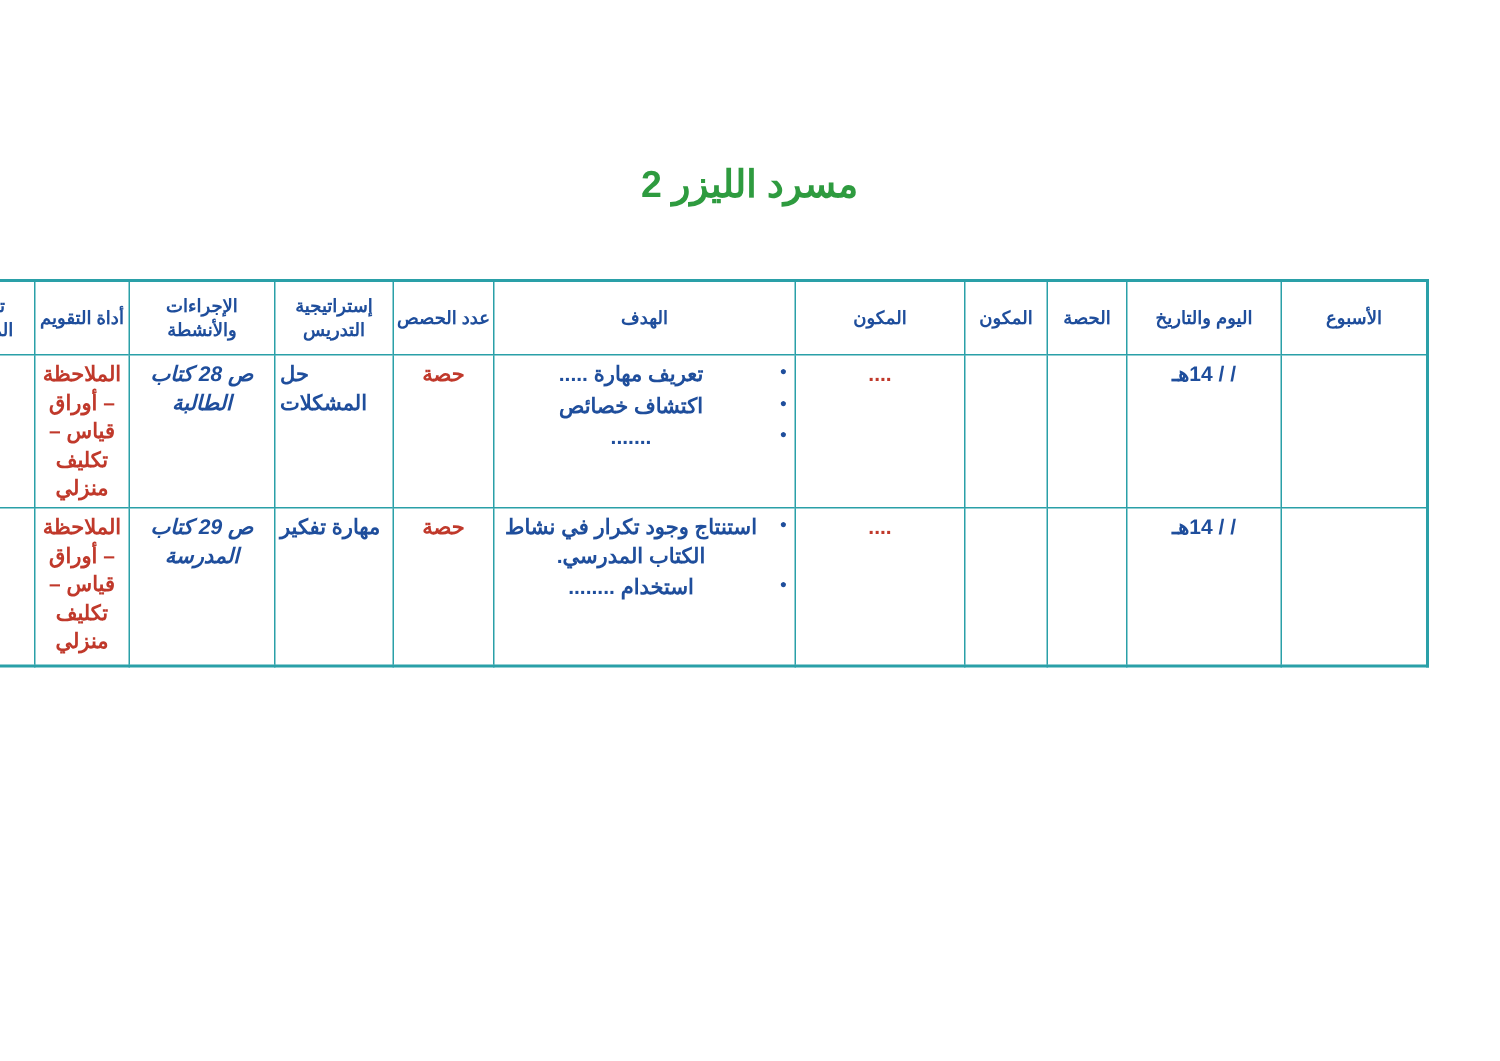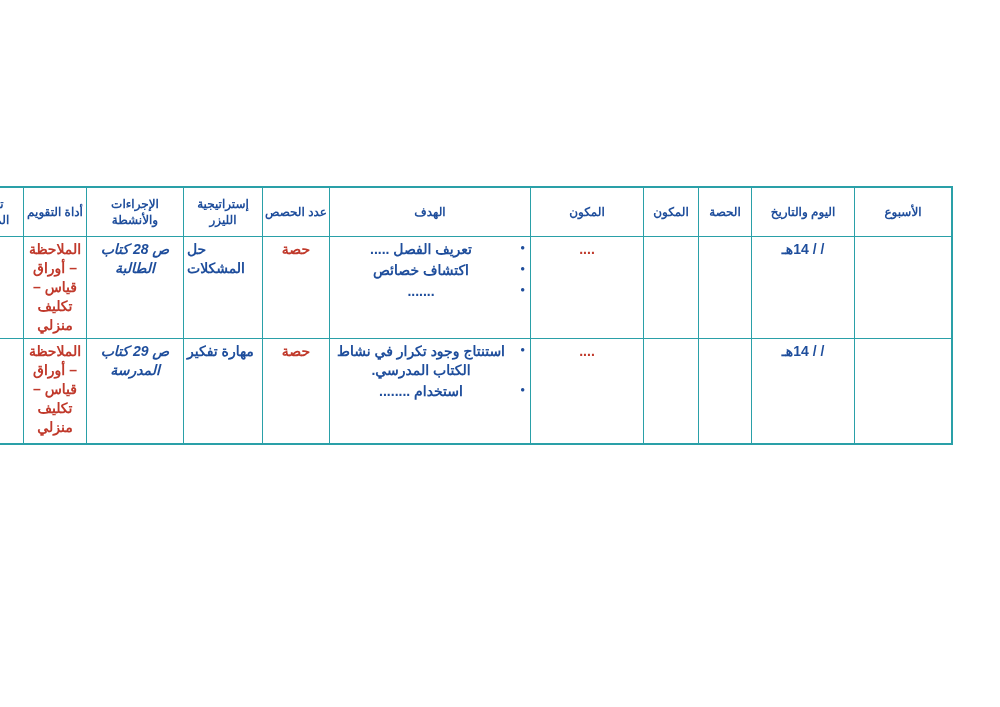--- a/index.html
+++ b/index.html
@@ -153,48 +153,49 @@
     line-height: 1.5;
   }
   td.row-tall { height: 95px; }
   td.row-tall2 { height: 98px; }
 </style>
 </head>
 <body>
 
 <div class="page">
 
+  <div class="doc-title">مسرد الليزر 2</div>
 
   <div class="table-wrap">
     <table class="plan">
       <thead>
         <tr>
           <th class="c-week">الأسبوع</th>
           <th class="c-date">اليوم والتاريخ</th>
           <th class="c-period">الحصة</th>
           <th class="c-class">المكون</th>
           <th class="c-comp">المكون</th>
           <th class="c-goal">الهدف</th>
           <th class="c-count">عدد الحصص</th>
-          <th class="c-strat">إستراتيجية الليزر</th>
+          <th class="c-strat">إستراتيجية التدريس</th>
           <th class="c-proc">الإجراءات والأنشطة</th>
           <th class="c-tool">أداة التقويم</th>
           <th class="c-sign">توقيع المديرة</th>
         </tr>
       </thead>
       <tbody>
         <tr>
           <td class="cell-week row-tall"></td>
           <td class="cell-date">/ / 14هـ</td>
           <td class="cell-plain"></td>
           <td class="cell-plain"></td>
           <td class="cell-comp">....</td>
           <td class="cell-goal">
             <ul>
-              <li>تعريف الفصل .....</li>
+              <li>تعريف مهارة .....</li>
               <li>اكتشاف خصائص</li>
               <li style="list-style:none;">.......</li>
             </ul>
           </td>
           <td class="cell-count">حصة</td>
           <td class="cell-strat">حل المشكلات</td>
           <td class="cell-proc">ص 28 كتاب الطالبة</td>
           <td class="cell-tool">الملاحظة – أوراق قياس – تكليف منزلي</td>
           <td class="cell-plain"></td>
         </tr>

